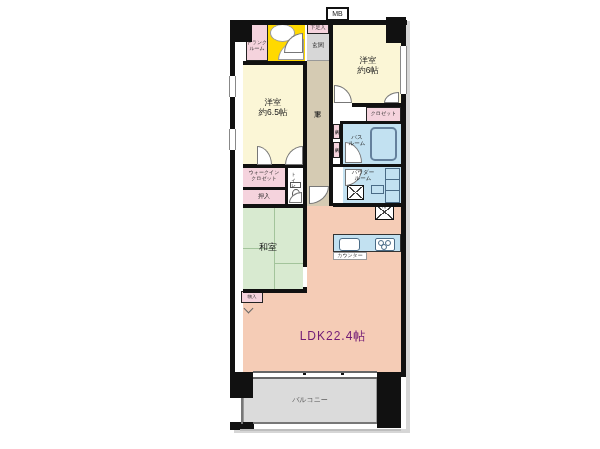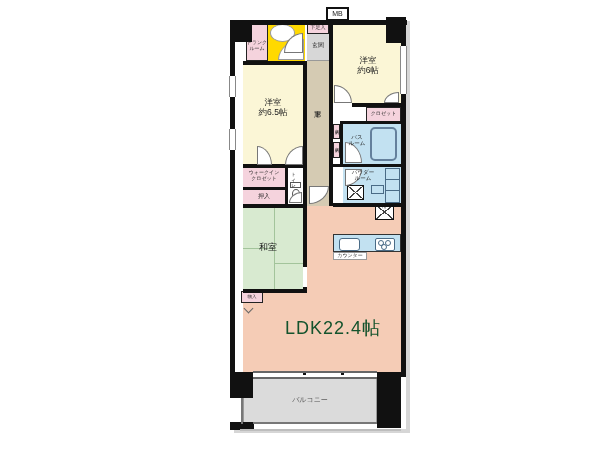--- a/index.html
+++ b/index.html
@@ -169,16 +169,16 @@
   <div class="lbl" style="left:243px;top:170px;width:42px;font-size:5px;">
     <div>ウォークイン</div>
     <div>クロゼット</div>
   </div>
   <div class="lbl vtxt" style="left:291px;top:169px;font-size:4.5px;">トイレ</div>
   <div class="lbl" style="left:243px;top:193px;width:42px;font-size:6px;">押入</div>
   <div class="lbl" style="left:248px;top:242px;width:40px;font-size:9px;">和室</div>
   <div class="lbl" style="left:241px;top:294px;width:22px;font-size:4.5px;">物入</div>
   <div class="lbl" style="left:333px;top:253px;width:34px;font-size:5px;">カウンター</div>
 
-  <div class="lbl" style="left:278px;top:318px;width:110px;font-size:18px;letter-spacing:1px;color:#14532d;">LDK22.4帖</div>
+  <div class="lbl" style="left:278px;top:330px;width:110px;font-size:12px;letter-spacing:1px;color:#701a75;">LDK22.4帖</div>
   <div class="lbl" style="left:280px;top:396px;width:60px;font-size:7px;color:#555;">バルコニー</div>
 
 </div>
 
 </body></html>

